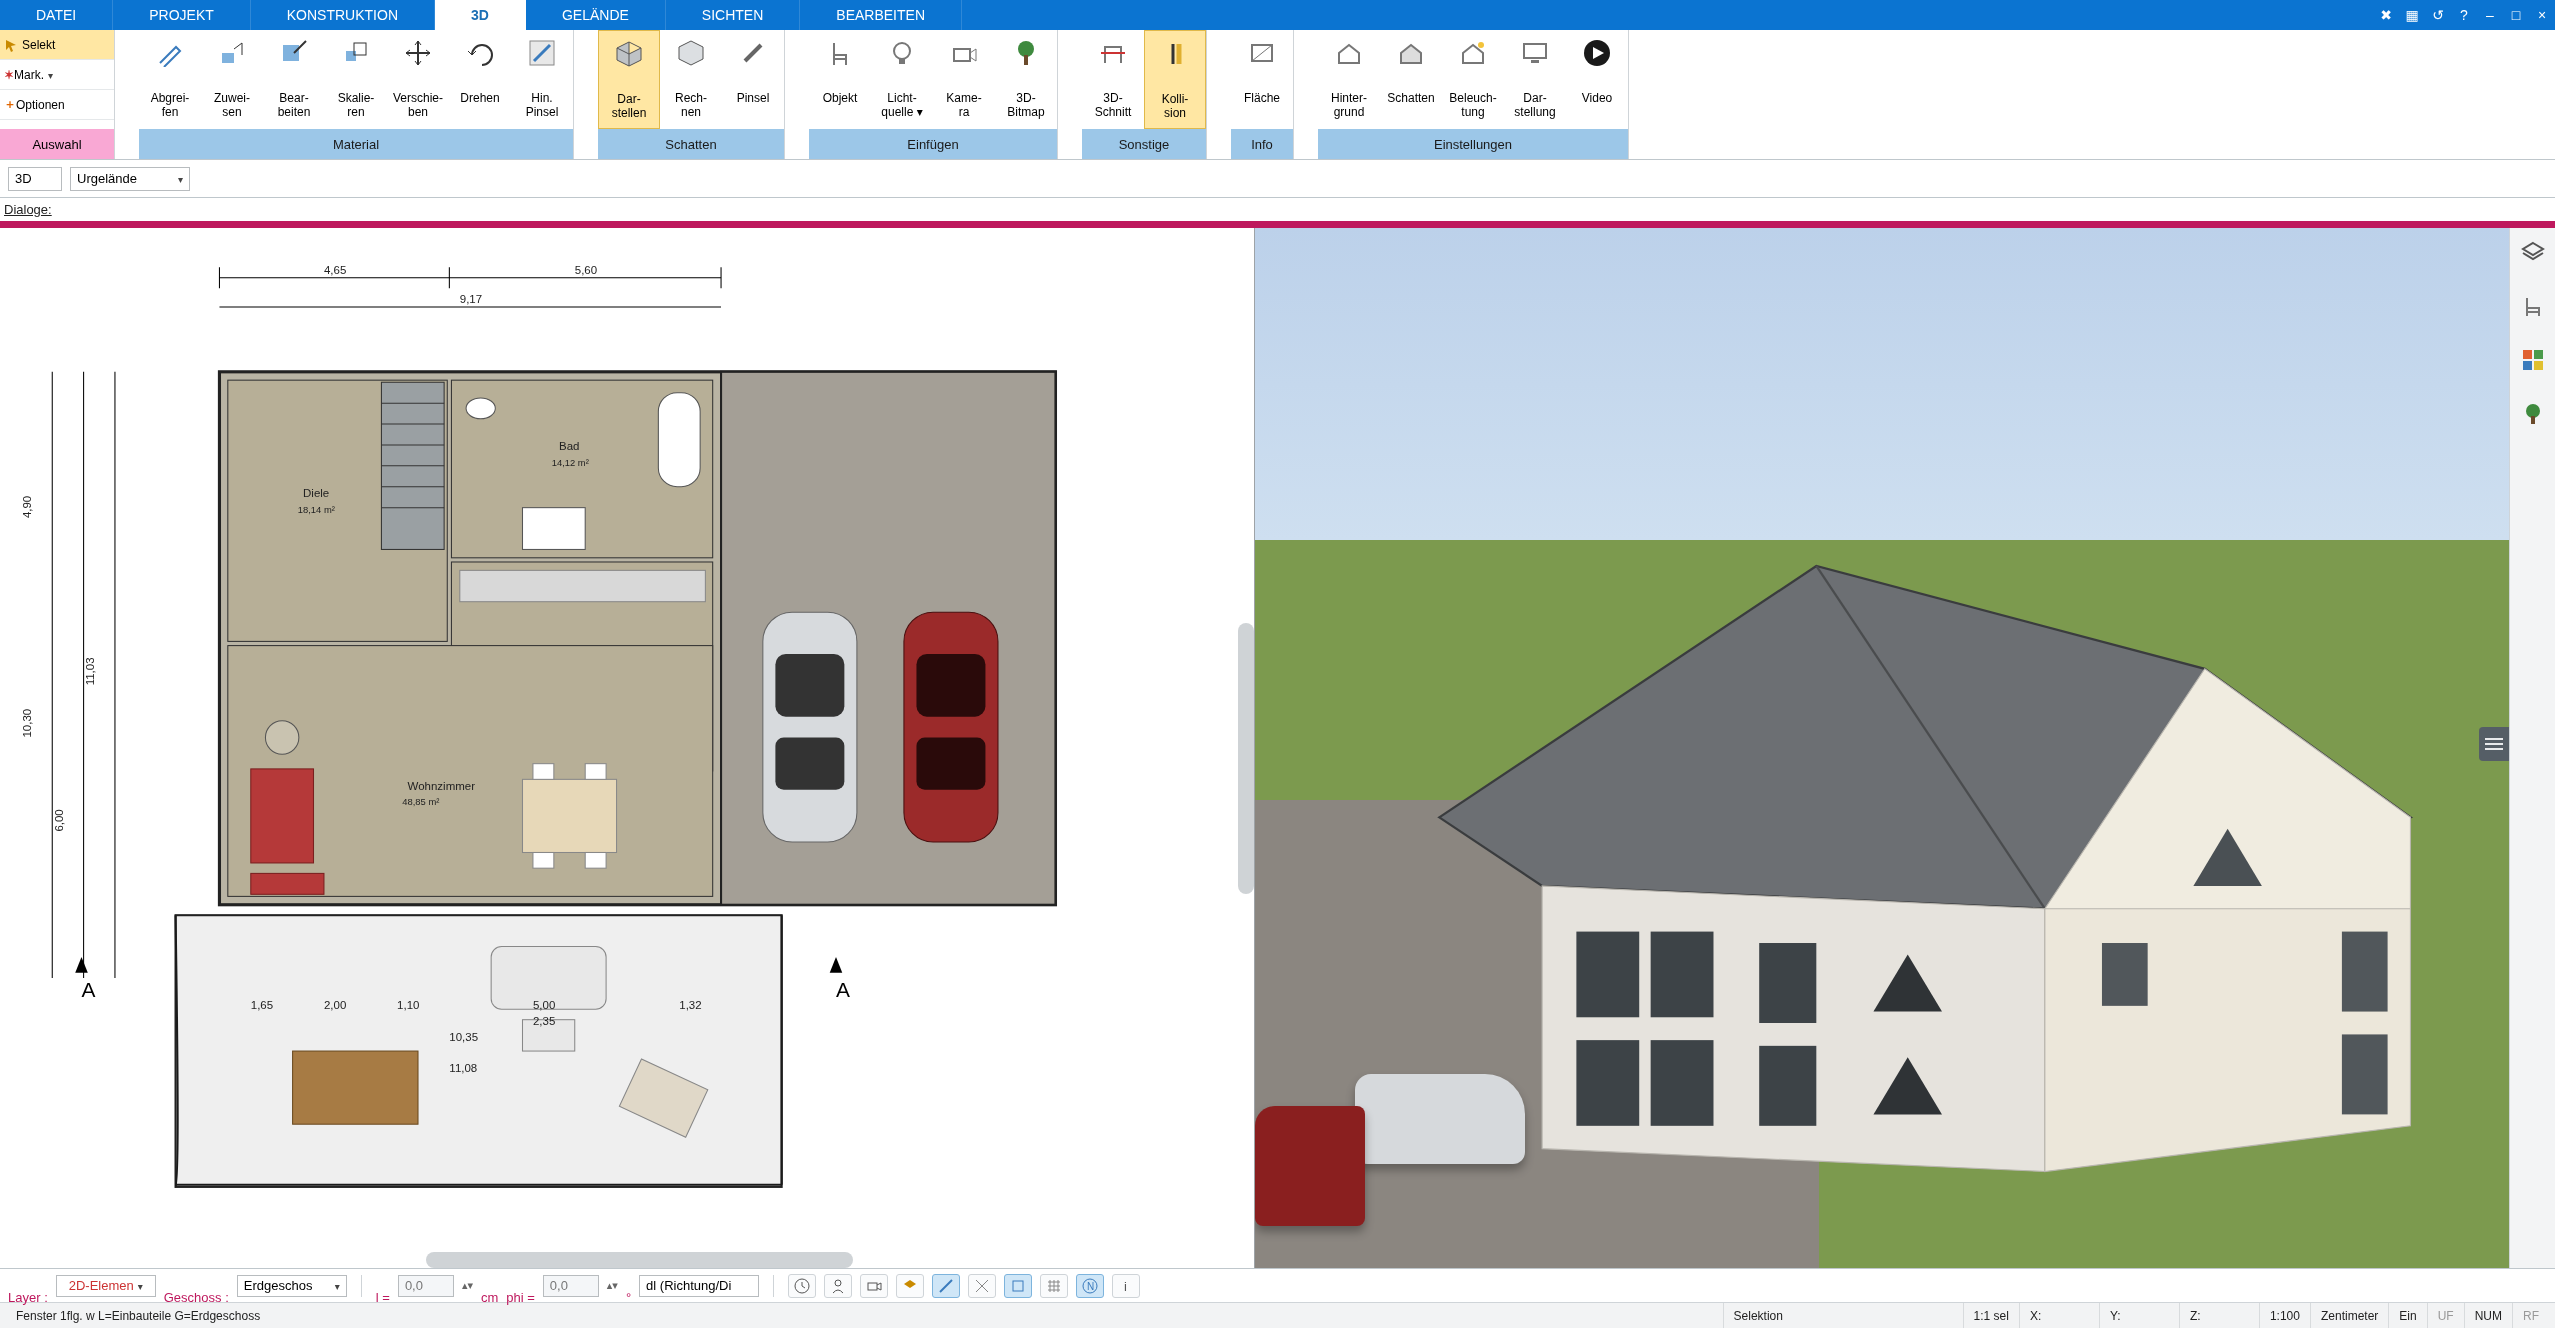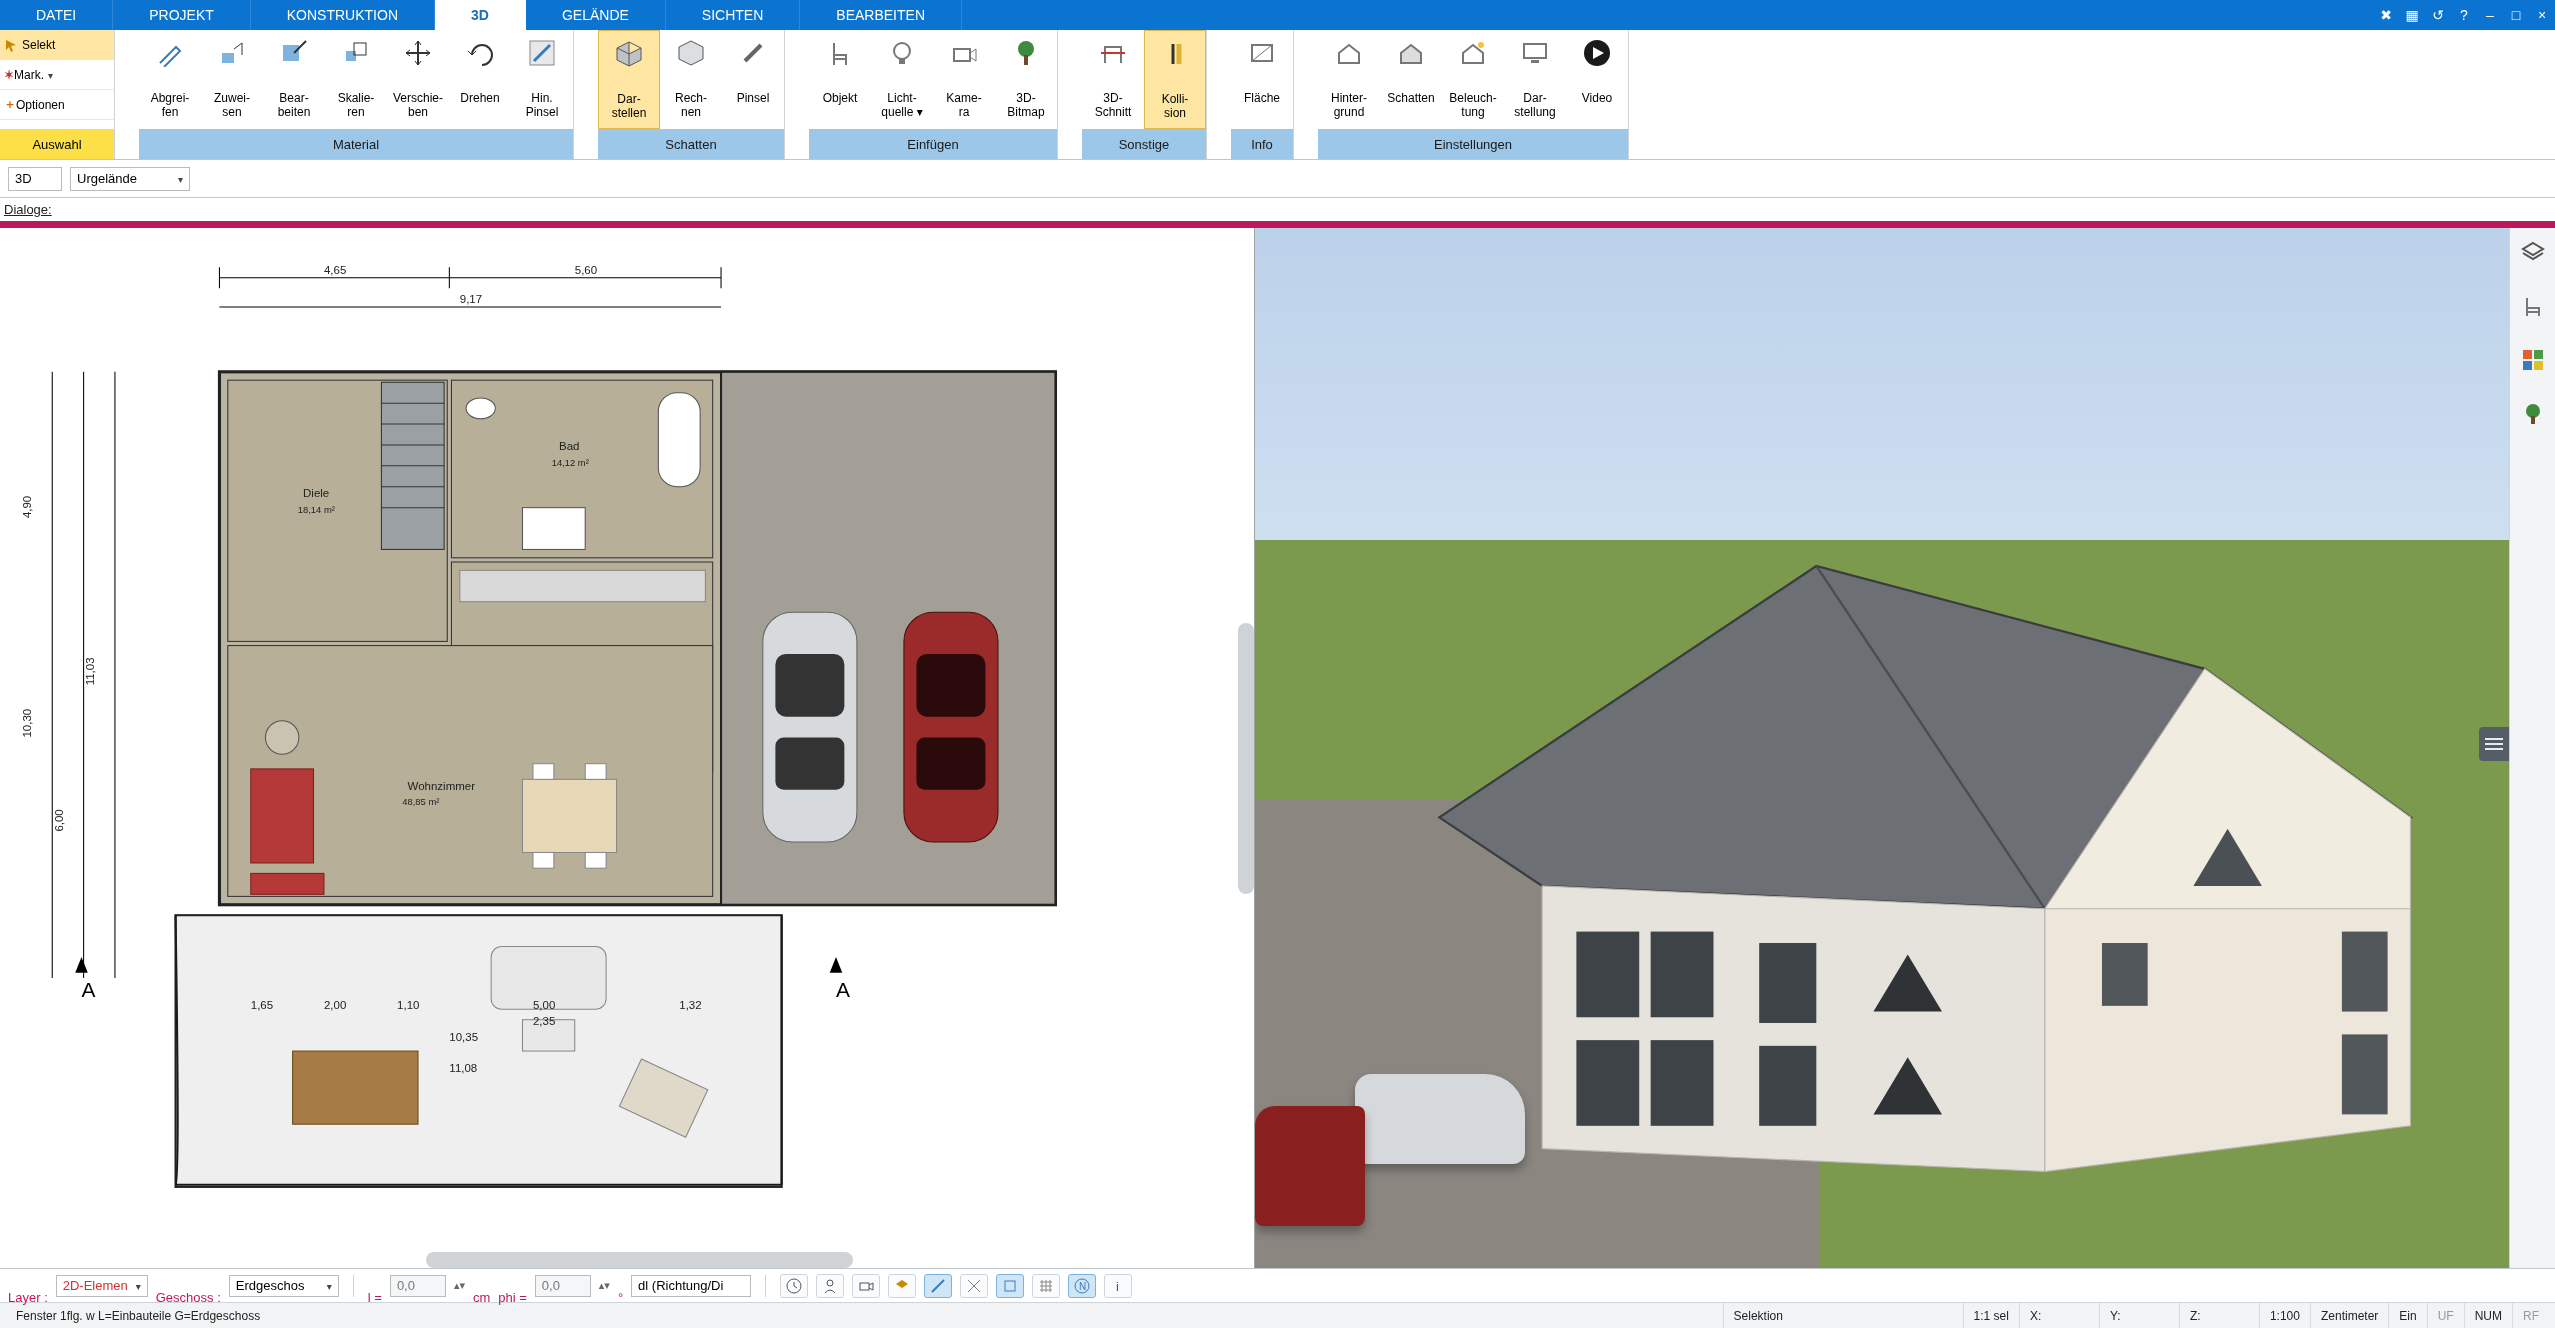--- a/index.html
+++ b/index.html
@@ -10,21 +10,21 @@
 .menubar .tab { padding: 0 36px; display: flex; align-items: center; cursor: pointer; border-right: 1px solid rgba(255,255,255,0.15); }
 .menubar .tab.active { background: #fff; color: #1b6fb5; font-weight: 600; }
 .menubar .spacer { flex: 1; }
 .menubar .sysbtn { width: 26px; display:flex; align-items:center; justify-content:center; font-size:14px; cursor:pointer; }
 
 
 .ribbon { display: flex; height: 130px; background: #fff; border-bottom: 1px solid #bfc7cc; gap: 24px; }
 .ribbon-left { width: 115px; display:flex; flex-direction:column; border-right:1px solid #cfd4d8; }
 .ribbon-left .row { display:flex; align-items:center; height:30px; font-size:12px; padding:0 4px; border-bottom:1px solid #e5e8ea; cursor:pointer;}
 .ribbon-left .row svg, .ribbon-left .row .ic { margin-right:4px; }
-.ribbon-left .grouplabel { height:30px; background:#fde047; display:flex; align-items:center; justify-content:center; font-size:13px; margin-top:auto;}
+.ribbon-left .grouplabel { height:30px; background:#f9a8d4; display:flex; align-items:center; justify-content:center; font-size:13px; margin-top:auto;}
 
 .ribbon-group { display:flex; flex-direction:column; border-right:1px solid #cfd4d8; }
 .ribbon-group .buttons { display:flex; flex:1; }
 .ribbon-btn { width:62px; display:flex; flex-direction:column; align-items:center; justify-content:flex-start; padding-top:6px; font-size:12px; line-height:1.15; text-align:center; cursor:pointer; }
 .ribbon-btn.active { background:#ffe7a3; border:1px solid #e0b94a; }
 .ribbon-btn .icon { width:34px; height:34px; margin-bottom:4px; display:flex; align-items:center; justify-content:center; }
 .ribbon-btn .label { white-space:pre-line;margin-top:18px; }
 .ribbon-group .grouplabel { height:30px; background:#9cc7e8; display:flex; align-items:center; justify-content:center; font-size:13px; color:#1a1a1a;}
 
 
@@ -55,21 +55,21 @@
 .car3d { position:absolute; left:8%; bottom:10%; width:170px; height:90px; background:#d6d9dc; border-radius:16px 40px 12px 12px; box-shadow:0 6px 10px rgba(0,0,0,.3);}
 .car3d.red { left:0; bottom:4%; width:110px; height:120px; background:#8a1f1f; border-radius:20px 8px 8px 8px; }
 
 .pulltab { position:absolute; right:0; top:48%; width:30px; height:34px; background:#555e66; border-radius:4px 0 0 4px; display:flex; flex-direction:column; justify-content:center; gap:3px; padding:0 6px; cursor:pointer;}
 .pulltab div { height:2px; background:#e8eaec; }
 
 
 .parambar { height:34px; border-top:1px solid #bfc7cc; display:flex; align-items:center; padding:0 8px; font-size:13px; gap:8px;}
 .parambar .lbl { color:#be185d;margin-top:24px; }
 .parambar .inp { border:1px solid #b8bcbf; height:22px; padding:0 6px; display:flex; align-items:center; background:#fff; }
-.parambar .inp.red { color:#c33; width:92px; justify-content:space-between;}
+.parambar .inp.red { color:#c33; width:100px; justify-content:center;}
 .parambar .num { width:56px; background:#f4f6f8; color:#777;}
 .parambar .iconbtn { width:28px; height:24px; border:1px solid #cfd4d8; border-radius:3px; display:flex; align-items:center; justify-content:center; cursor:pointer; background:#fafbfc;}
 .parambar .iconbtn.on { background:#cfe6f7; border-color:#7db4dd;}
 .parambar .sep { flex:1; }
 
 
 .statusbar { height:26px; background:#f2f3f4; border-top:1px solid #cfd4d8; display:flex; align-items:center; font-size:12px; color:#222; padding:0 6px;}
 .statusbar .cell { padding:0 10px; border-right:1px solid #d8dbdd; height:100%; display:flex; align-items:center;}
 .statusbar .grow { flex:1; }
 

